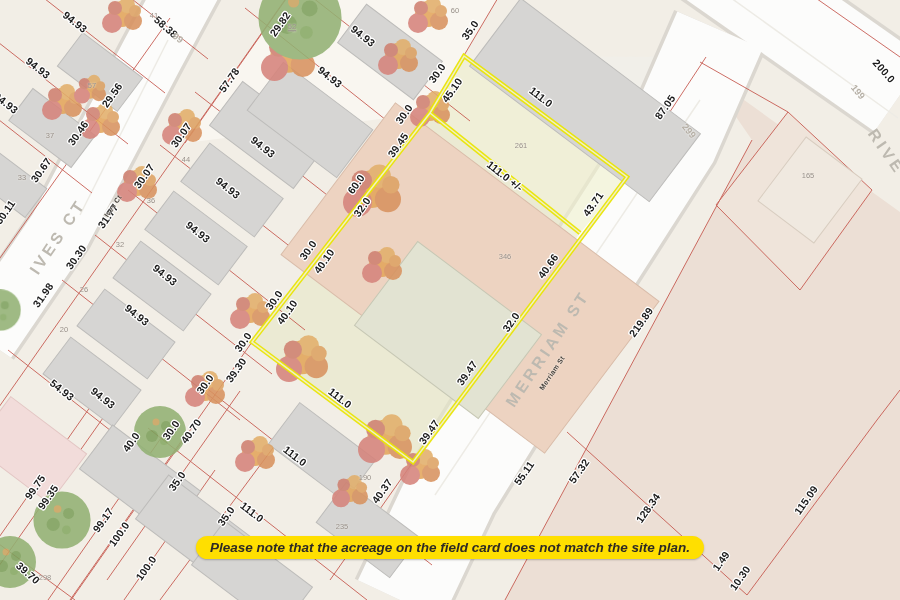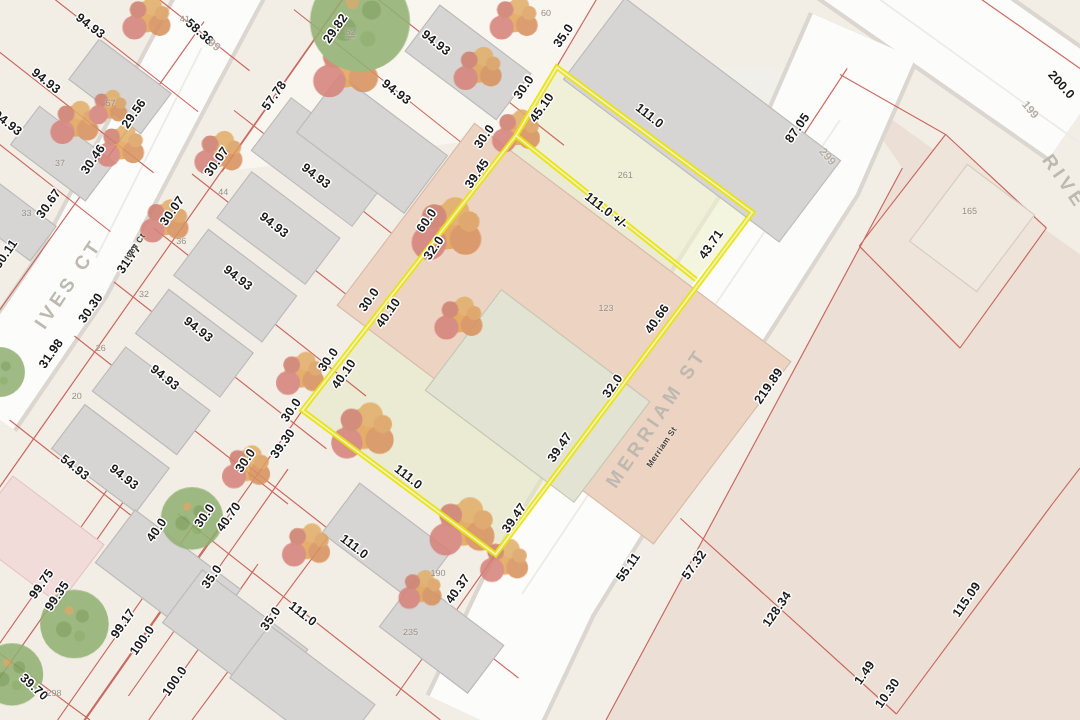--- a/index.html
+++ b/index.html
@@ -228,29 +228,32 @@
       <div class="lbl addr" style="left: 50px; top: 136px; --r: 0deg;">37</div>
       <div class="lbl addr" style="left: 22px; top: 178px; --r: 0deg;">33</div>
       <div class="lbl addr" style="left: 292px; top: 27px; text-decoration: underline; --r: 0deg;">52</div>
       <div class="lbl addr" style="left: 455px; top: 11px; --r: 0deg;">60</div>
       <div class="lbl addr" style="left: 186px; top: 160px; --r: 0deg;">44</div>
       <div class="lbl addr" style="left: 151px; top: 201px; --r: 0deg;">36</div>
       <div class="lbl addr" style="left: 120px; top: 245px; --r: 0deg;">32</div>
       <div class="lbl addr" style="left: 84px; top: 290px; --r: 0deg;">26</div>
       <div class="lbl addr" style="left: 64px; top: 330px; --r: 0deg;">20</div>
       <div class="lbl addr" style="left: 521px; top: 146px; --r: 0deg;">261</div>
-      <div class="lbl addr" style="left: 505px; top: 257px; --r: 0deg;">123</div>
+      <div class="lbl addr" style="left: 505px; top: 257px; --r: 0deg;">346</div>
       <div class="lbl addr" style="left: 808px; top: 176px; --r: 0deg;">165</div>
       <div class="lbl addr" style="left: 365px; top: 478px; --r: 0deg;">190</div>
       <div class="lbl addr" style="left: 342px; top: 527px; --r: 0deg;">235</div>
       <div class="lbl addr" style="left: 45px; top: 578px; --r: 0deg;">298</div>
       <div class="lbl roadnum" style="left: 178px; top: 38px; --r: 38deg;">99</div>
       <div class="lbl roadnum" style="left: 689px; top: 131px; --r: 50deg;">299</div>
       <div class="lbl roadnum" style="left: 858px; top: 92px; --r: 50deg;">199</div>
       <div class="lbl stM" style="left: 58px; top: 237px; --r: -56deg;">IVES CT</div>
       <div class="lbl stM" style="left: 548px; top: 349px; --r: -56deg;">MERRIAM ST</div>
       <div class="lbl stM" style="left: 886px; top: 152px; --r: 55deg;">RIVE</div>
       <div class="lbl stm" style="left: 113px; top: 206px; --r: -56deg;">Ives Ct</div>
       <div class="lbl stm" style="left: 552px; top: 373px; --r: -56deg;">Merriam St</div>
     </div>
 
-
+<div class="banner">
+  <span>Please note that the acreage on the field card does not match the site plan.</span>
 </div>
 
+</div>
+
 </body></html>

